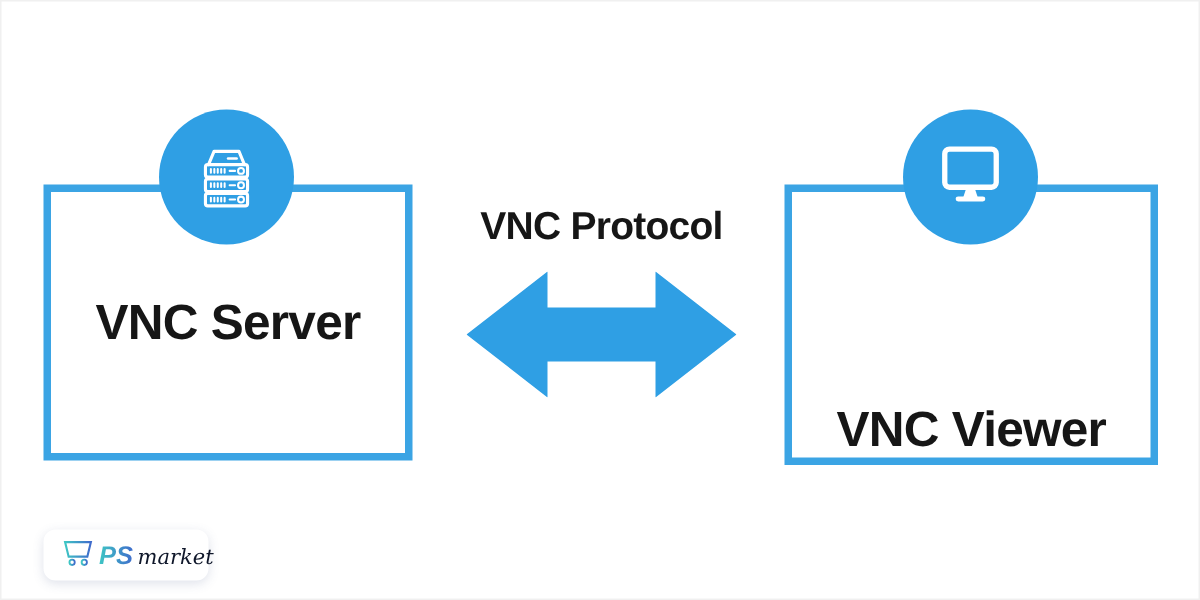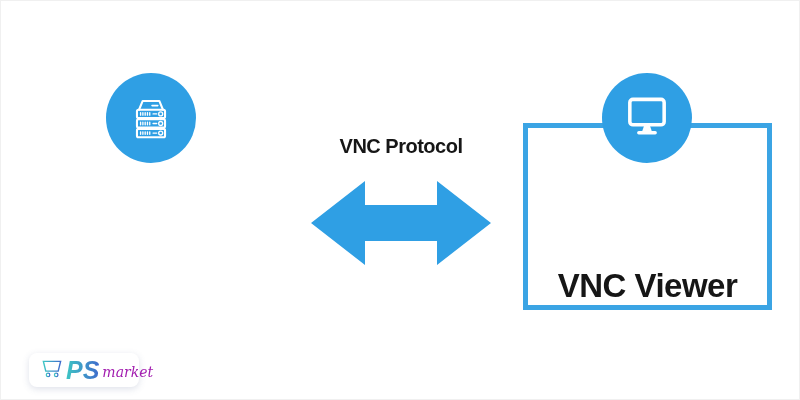--- a/index.html
+++ b/index.html
@@ -54,21 +54,21 @@
   .circle-badge.server-badge { left: 105px; top: 72px; }
   .circle-badge.viewer-badge { left: 601px; top: 72px; }
 
   
   .protocol-label {
     position: absolute;
     left: 300px;
     top: 134px;
     width: 200px;
     text-align: center;
-    font-size: 20px;
+    font-size: 26px;
     font-weight: 700;
     color: #161616;
     letter-spacing: -0.5px;
     white-space: nowrap;
   }
   .arrow-wrap {
     position: absolute;
     left: 310px;
     top: 180px;
     width: 180px;
@@ -86,45 +86,48 @@
     border-radius: 8px;
     box-shadow: 0 2px 7px rgba(70, 90, 140, 0.18);
     display: flex;
     align-items: center;
     padding: 0 7px 0 6px;
     box-sizing: border-box;
     z-index: 4;
   }
   .logo-cart { flex: 0 0 auto; margin-right: 1px; }
   .logo-ps {
-    font-size: 25px;
+    font-size: 17px;
     font-weight: 700;
     font-style: italic;
     line-height: 1;
     color: #5E86D8;
     background: linear-gradient(90deg, #3EC6C4, #3F6BCC);
     -webkit-background-clip: text;
     background-clip: text;
     -webkit-text-fill-color: transparent;
     margin-right: 3px;
   }
   .logo-market {
     font-size: 14px;
     font-style: italic;
-    color: #a21caf;
+    color: #0f172a;
     font-family: "DejaVu Serif", serif;
     line-height: 1;
     padding-top: 4px;
   }
 </style>
 </head>
 <body>
 
 <div class="canvas">
 
+  <div class="node-box server">
+    <span class="node-label">VNC Server</span>
+  </div>
   <div class="circle-badge server-badge">
     <span>
       <svg width="52" height="52" viewBox="0 0 50 50" fill="none" stroke="#ffffff" stroke-width="2" stroke-linecap="round" stroke-linejoin="round">
         <path d="M13.5 19 L17 10.5 H33 L36.5 19"></path>
         <path d="M26 15 H31.5" stroke-width="1.6"></path>
         <rect x="11.5" y="19" width="27" height="8" rx="1.5"></rect>
         <rect x="11.5" y="28.2" width="27" height="8" rx="1.5"></rect>
         <rect x="11.5" y="37.4" width="27" height="8" rx="1.5"></rect>
         <g stroke-width="1.3">
           <path d="M15 21.8 V24.2 M17.2 21.8 V24.2 M19.4 21.8 V24.2 M21.6 21.8 V24.2 M23.8 21.8 V24.2"></path>

